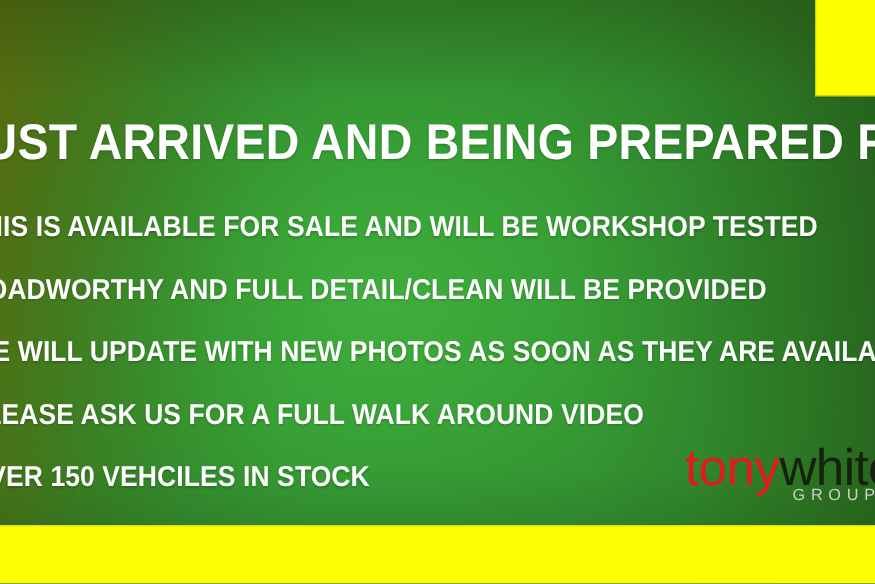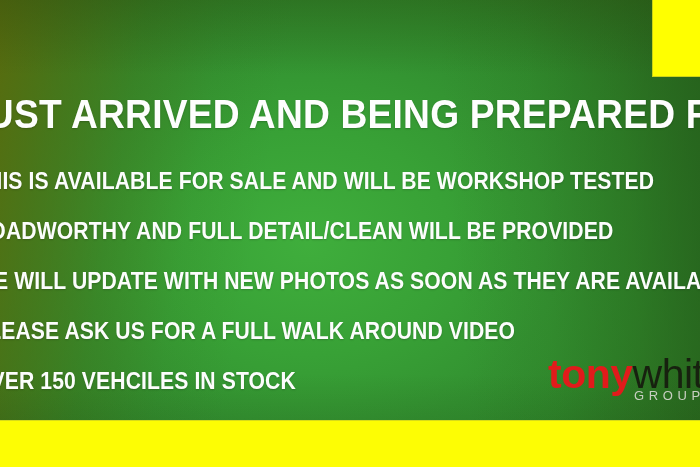--- a/index.html
+++ b/index.html
@@ -140,21 +140,21 @@
   .logo-word {
     position: absolute;
     left: 0;
     top: 0;
     white-space: nowrap;
     font-size: 41px;
     font-weight: normal;
     letter-spacing: -0.5px;
     line-height: 44px;
   }
-  .logo-tony { color: #e11b1b; font-weight: bold; }
+  .logo-tony { color: #e11b1b; }
   .logo-white { color: #17210f; }
   .logo-group {
     position: absolute;
     left: 86px;
     top: 36px;
     white-space: nowrap;
     color: #c9cfc2;
     font-size: 13px;
     font-weight: normal;
     letter-spacing: 4.6px;

